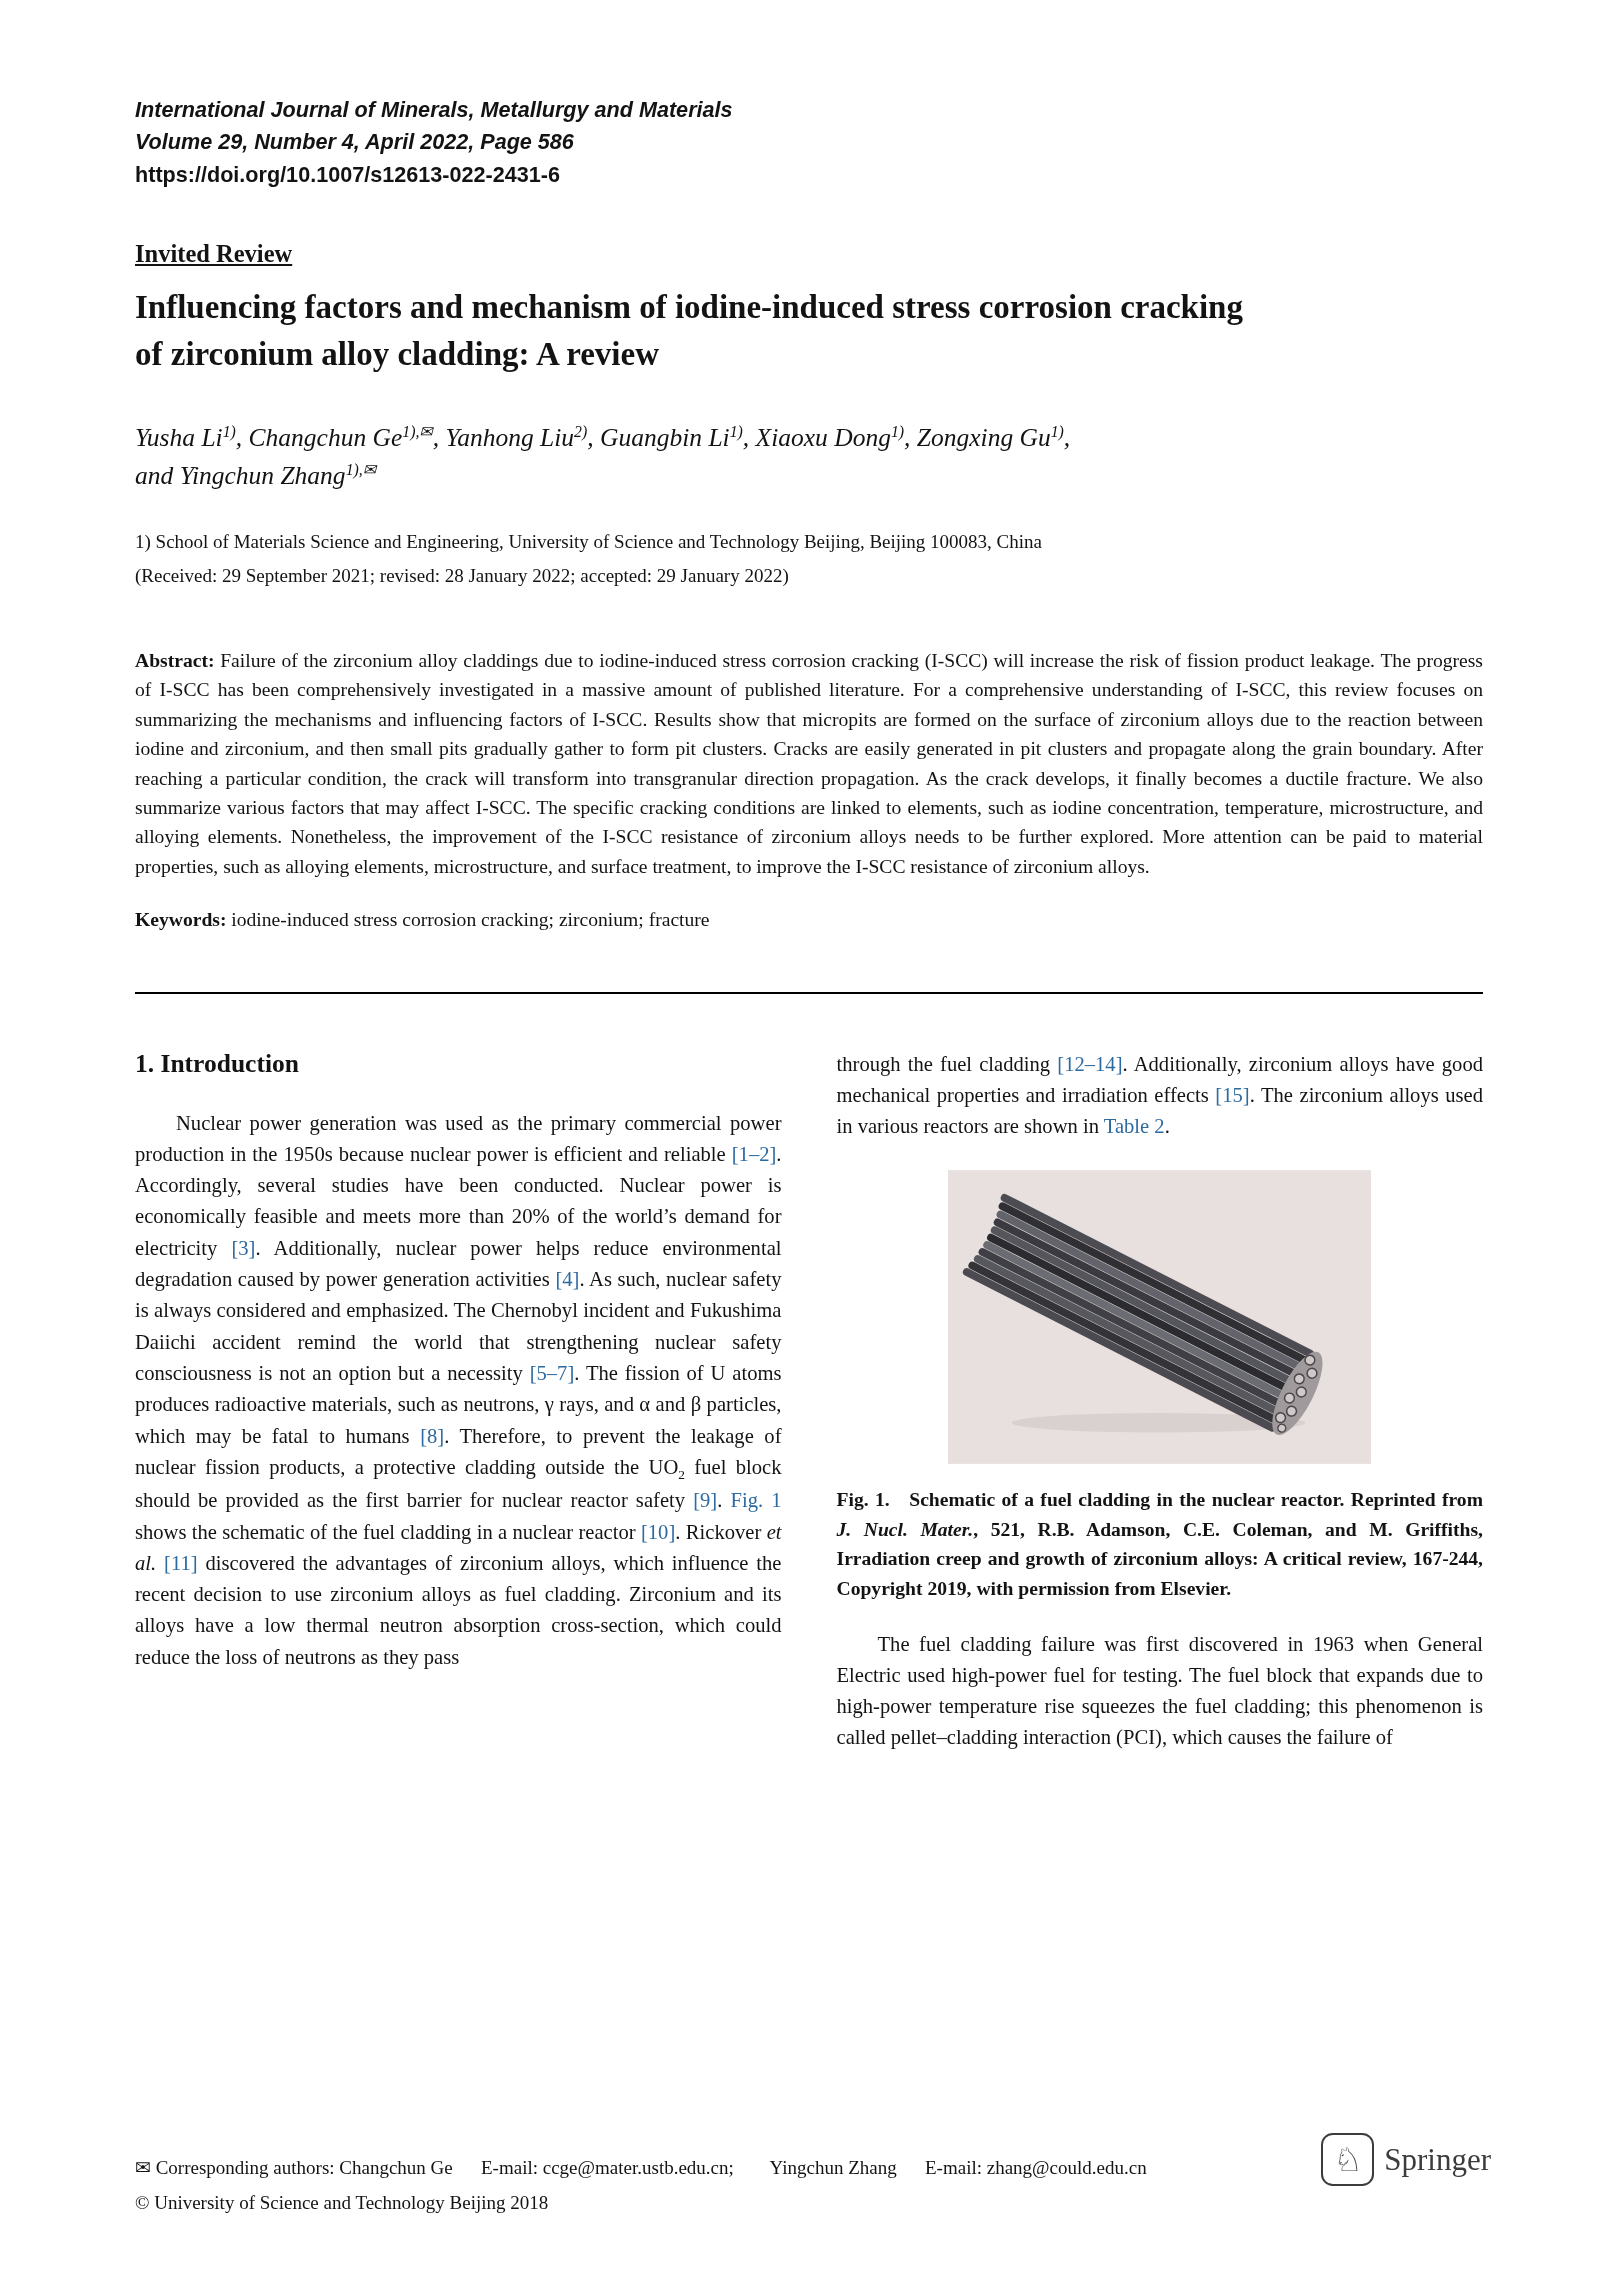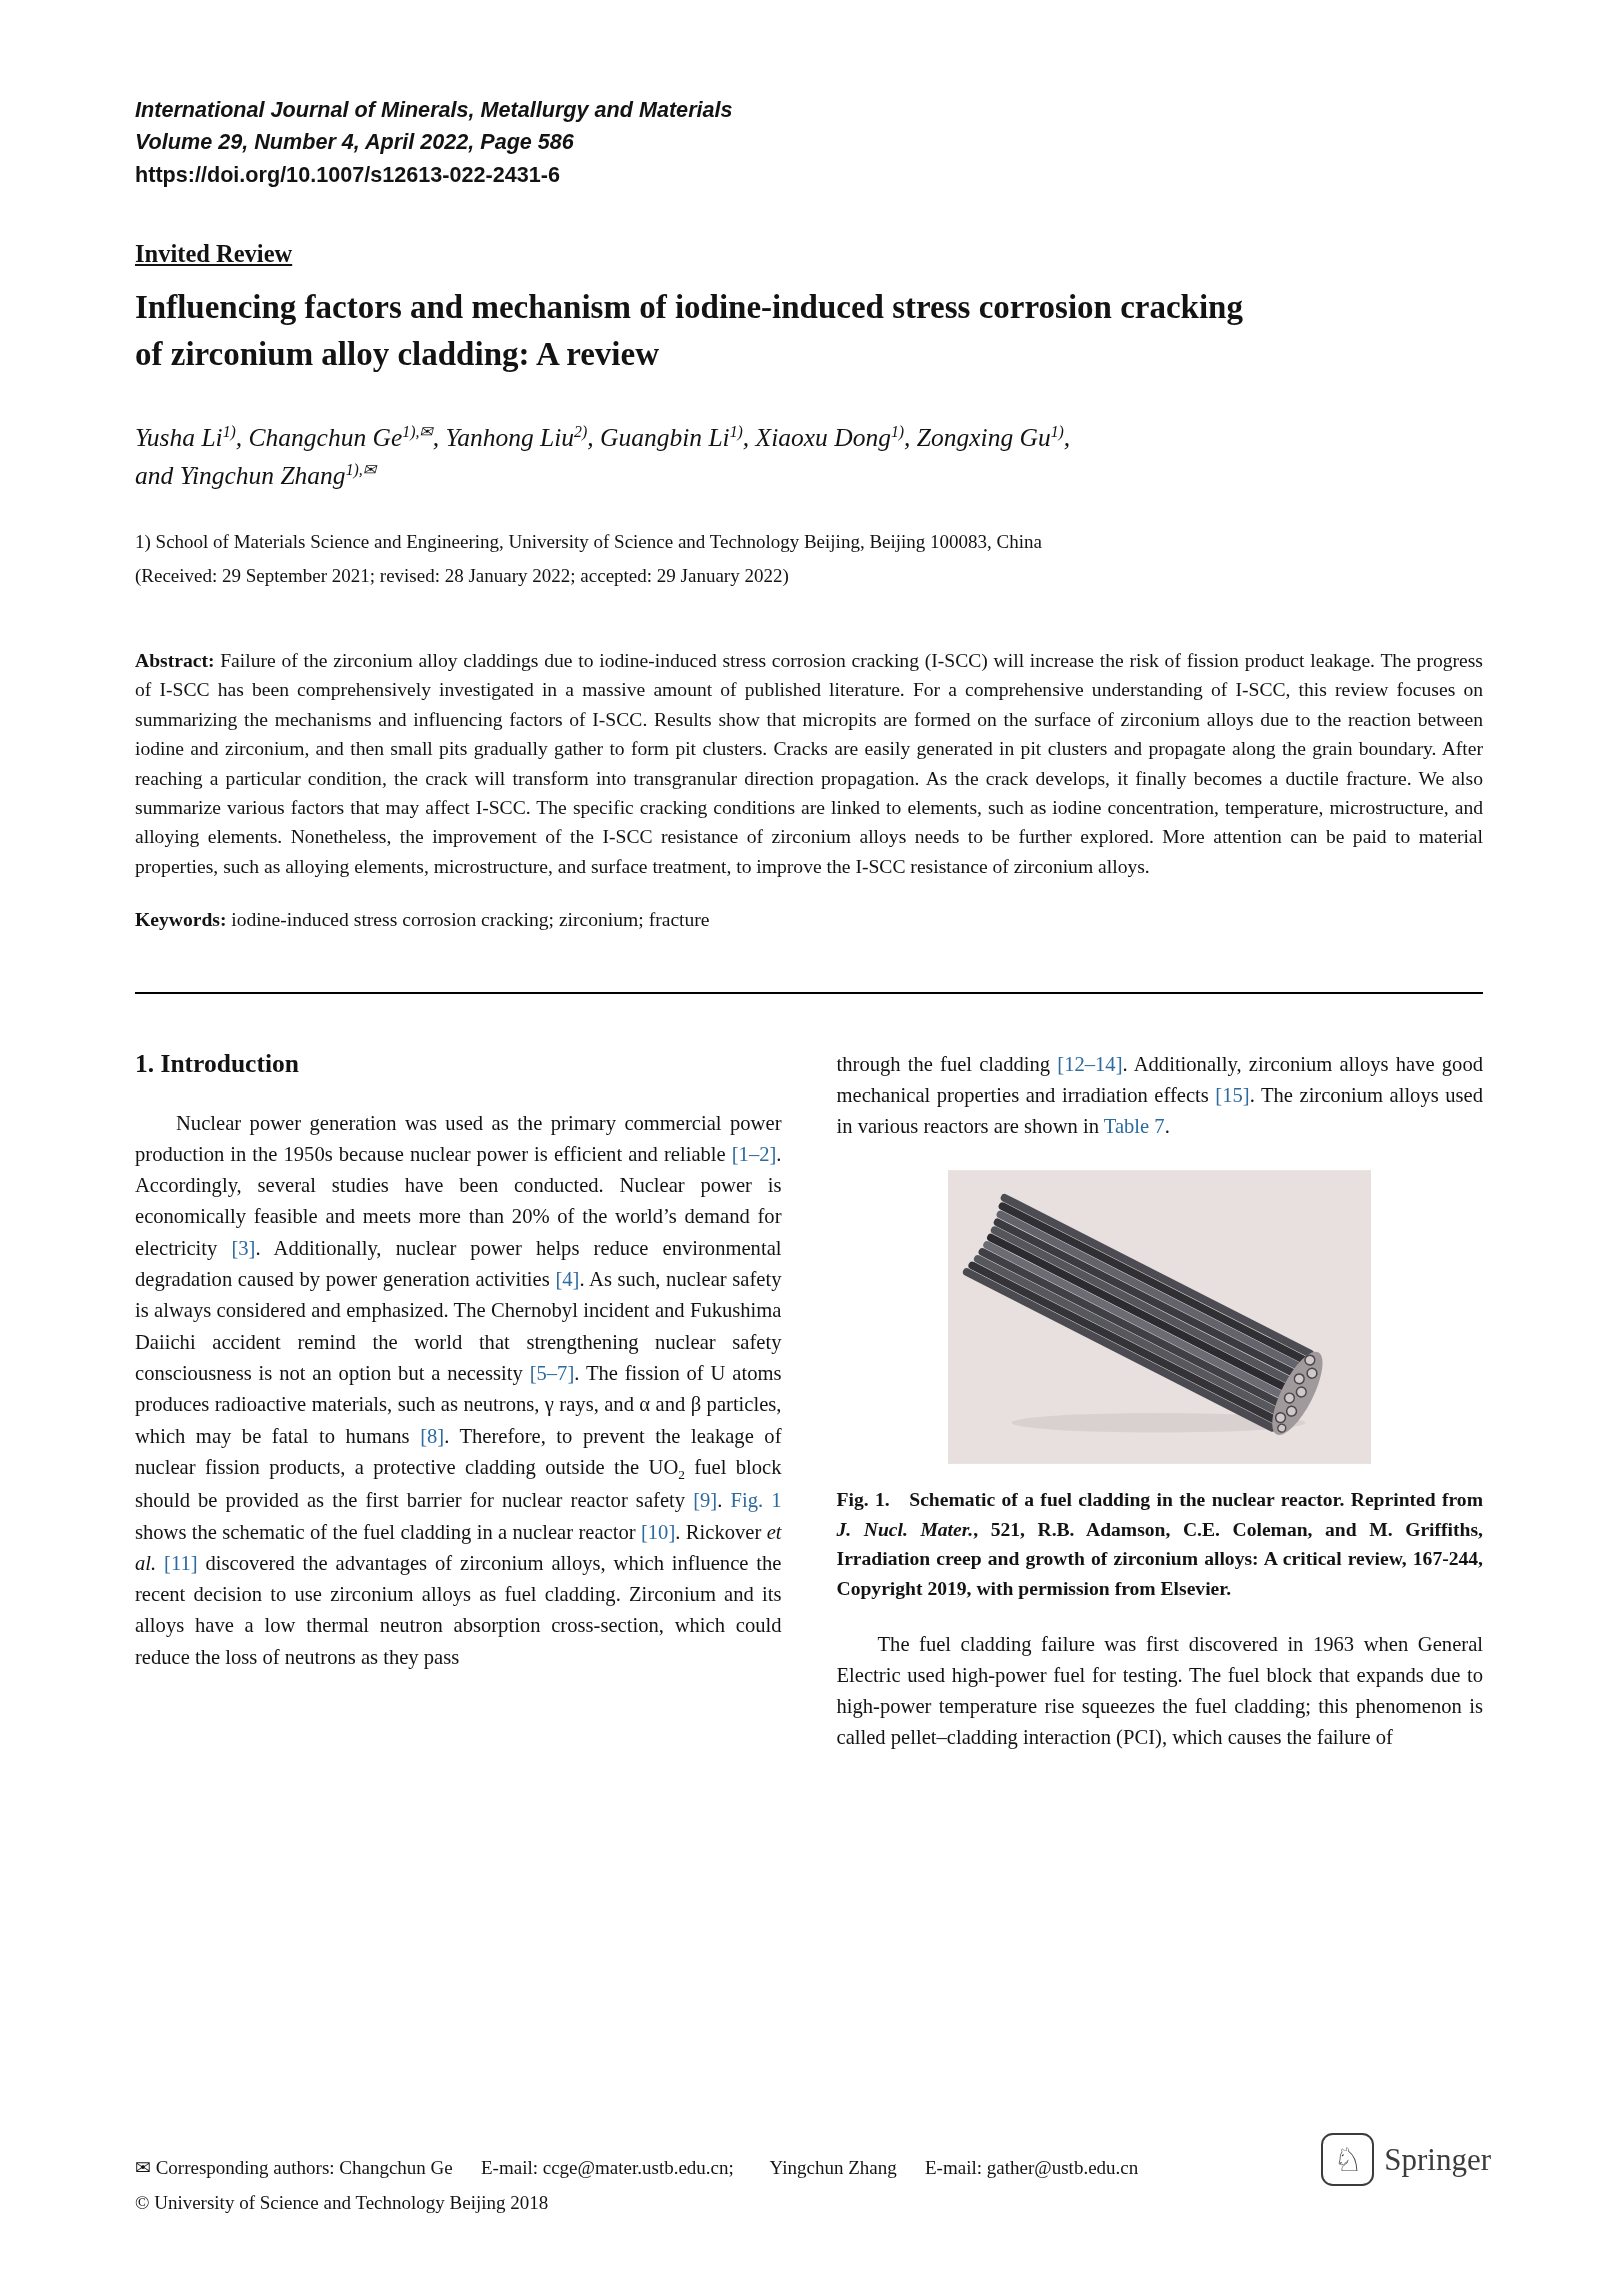--- a/index.html
+++ b/index.html
@@ -101,21 +101,21 @@
     <hr class="rule">
 
     <div class="cols">
 
       <div class="col">
         <h2 class="sec">1. Introduction</h2>
         <p class="body ind"><span>Nuclear power generation was used as the primary commercial power production in the 1950s because nuclear power is efficient and reliable </span><span class="lnk">[1–2]</span><span>. Accordingly, several studies have been conducted. Nuclear power is economically feasible and meets more than 20% of the world’s demand for electricity </span><span class="lnk">[3]</span><span>. Additionally, nuclear power helps reduce environmental degradation caused by power generation activities </span><span class="lnk">[4]</span><span>. As such, nuclear safety is always considered and emphasized. The Chernobyl incident and Fukushima Daiichi accident remind the world that strengthening nuclear safety consciousness is not an option but a necessity </span><span class="lnk">[5–7]</span><span>. The fission of U atoms produces radioactive materials, such as neutrons, γ rays, and α and β particles, which may be fatal to humans </span><span class="lnk">[8]</span><span>. Therefore, to prevent the leakage of nuclear fission products, a protective cladding outside the UO</span><span class="sub">2</span><span> fuel block should be provided as the first barrier for nuclear reactor safety </span><span class="lnk">[9]</span><span>. </span><span class="lnk">Fig. 1</span><span> shows the schematic of the fuel cladding in a nuclear reactor </span><span class="lnk">[10]</span><span>. Rickover </span><span class="it">et al.</span><span> </span><span class="lnk">[11]</span><span> discovered the advantages of zirconium alloys, which influence the recent decision to use zirconium alloys as fuel cladding. Zirconium and its alloys have a low thermal neutron absorption cross-section, which could reduce the loss of neutrons as they pass</span></p>
       </div>
 
       <div class="col">
-        <p class="body"><span>through the fuel cladding </span><span class="lnk">[12–14]</span><span>. Additionally, zirconium alloys have good mechanical properties and irradiation effects </span><span class="lnk">[15]</span><span>. The zirconium alloys used in various reactors are shown in </span><span class="lnk">Table 7</span><span>.</span></p>
+        <p class="body"><span>through the fuel cladding </span><span class="lnk">[12–14]</span><span>. Additionally, zirconium alloys have good mechanical properties and irradiation effects </span><span class="lnk">[15]</span><span>. The zirconium alloys used in various reactors are shown in </span><span class="lnk">Table 2</span><span>.</span></p>
 
         <figure class="fig">
           <svg viewBox="0 0 432 300" width="423" height="294" role="img">
             <rect width="432" height="300" fill="#e7e0df"></rect>
             <ellipse cx="215" cy="258" rx="150" ry="10" fill="#d9d1d0"></ellipse>
             <g transform="translate(200,148) rotate(27)">
               <rect x="-185" y="-46" width="358" height="8" rx="4" fill="#4c4c52"></rect>
               <rect x="-183" y="-37.5" width="356" height="8" rx="4" fill="#2f2f34"></rect>
               <rect x="-181" y="-29" width="354" height="8" rx="4" fill="#63636b"></rect>
               <rect x="-180" y="-20.5" width="353" height="8" rx="4" fill="#3a3a40"></rect>
@@ -148,21 +148,21 @@
 
     </div>
   </div>
 
   <div class="footer">
     <div class="foot-line1">
       <span>✉</span>
       <span>Corresponding authors: Changchun Ge</span>
       <span class="g1">E-mail: ccge@mater.ustb.edu.cn;</span>
       <span class="g2">Yingchun Zhang</span>
-      <span class="g1">E-mail: gather@ustb.edu.cn</span>
+      <span class="g1">E-mail: zhang@could.edu.cn</span>
     </div>
     <div class="copyright">© University of Science and Technology Beijing 2018</div>
   </div>
 
   <div class="springer">
     <span class="sp-mark">♘</span>
     <span class="sp-word">Springer</span>
   </div>
 </div>
 

